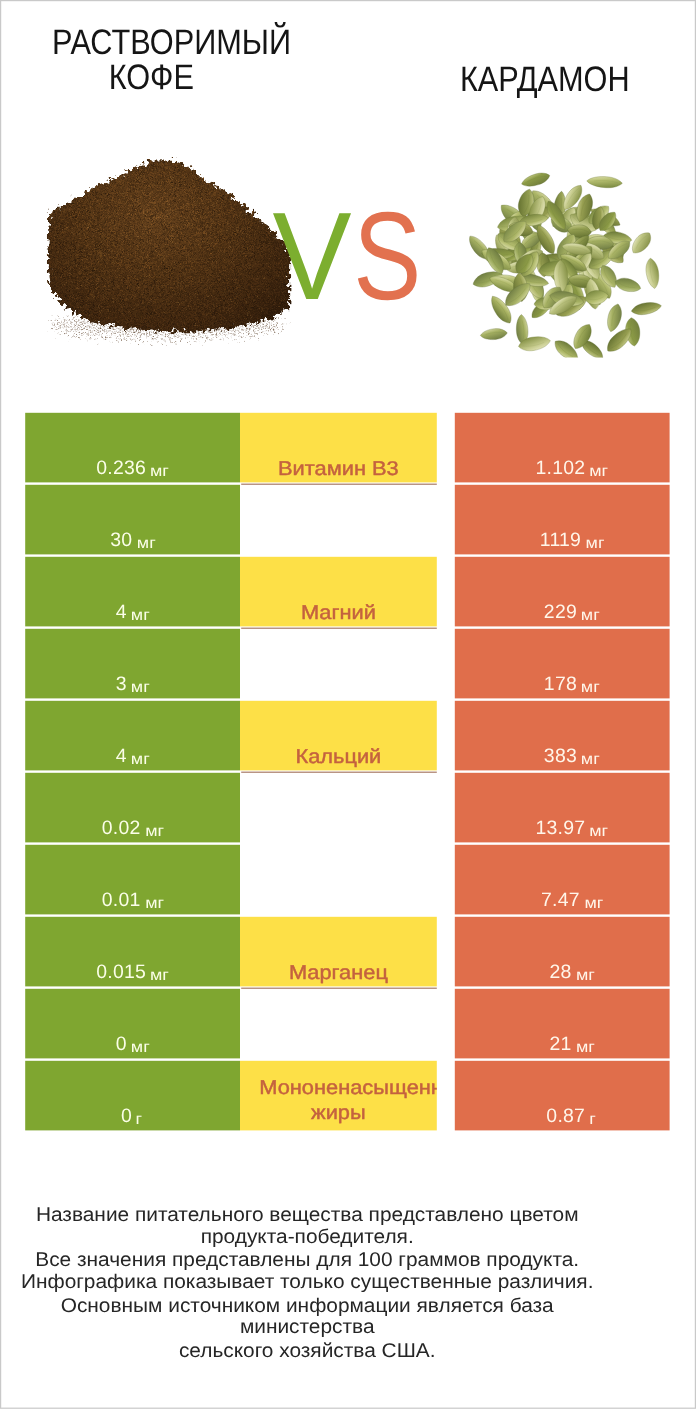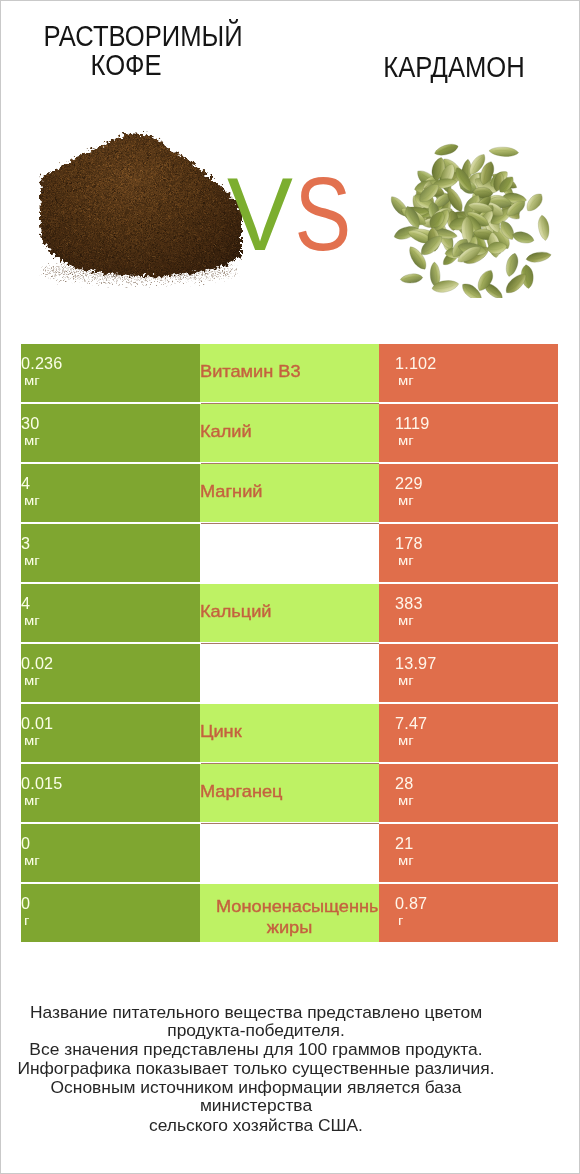--- a/index.html
+++ b/index.html
@@ -33,26 +33,26 @@
   #photo-left{left:38px;top:128px;width:204px;height:160px;overflow:hidden;}
   #photo-right{left:389px;top:141px;width:164px;height:156px;}
   .vs{position:absolute;left:226px;top:176px;font-size:104px;line-height:74px;font-weight:400;
       letter-spacing:-4px;white-space:nowrap;transform:scaleX(0.95);transform-origin:0 0;}
   .vs .v{color:#7cae2f;display:inline-block;}
   .vs .s{color:#e2714f;display:inline-block;transform:scaleX(0.86);transform-origin:0 50%;margin-left:6px;}
 
   
   .table{position:absolute;left:20px;top:343px;width:538px;}
   .row{position:relative;height:58px;margin-bottom:2px;}
-  .cell{position:absolute;top:0;height:58px;display:flex;align-items:flex-start;justify-content:center;
-        box-sizing:border-box;flex-direction:column;}
+  .cell{position:absolute;top:0;height:58px;display:flex;align-items:flex-end;justify-content:center;
+        box-sizing:border-box;}
   .cell > *{position:relative;top:-2px;}
   .mid:after{content:"";position:absolute;left:0.5px;right:0;bottom:-2px;height:1px;background:#a87a66;}
   .left{left:0;width:179px;background:#7fa630;color:#fbfee8;}
-  .mid{left:179px;width:179px;background:#bef264;color:#c4623f;font-weight:400;font-size:18.2px;
+  .mid{left:179px;width:164px;background:#fde047;color:#c4623f;font-weight:400;font-size:18.2px;
        -webkit-text-stroke:0.42px #c4623f;
        text-align:center;line-height:19px;
        letter-spacing:0;}
   .midtxt{display:inline-block;transform:scaleY(0.91);}
   .row:last-child .mid{overflow:hidden;}
   .row:last-child .midtxt{white-space:nowrap;position:absolute;left:16px;top:13px;
       transform:scaleY(0.91);text-align:left;}
   .row:last-child .midtxt2{white-space:nowrap;position:absolute;left:0;right:0;top:34px;
       transform:scaleY(0.91);text-align:center;}
   .right{left:358px;width:179px;background:#e06e4b;color:#fff6ea;padding-left:16px;}
@@ -675,23 +675,20 @@
         <div class="cell right">
           <span class="num">1.102</span>
           <span class="unit">мг</span>
         </div>
       </div>
       <div class="row">
         <div class="cell left">
           <span class="num">30</span>
           <span class="unit">мг</span>
         </div>
-        <div class="cell mid">
-          <span class="midtxt">Калий</span>
-        </div>
         <div class="cell right">
           <span class="num">1119</span>
           <span class="unit">мг</span>
         </div>
       </div>
       <div class="row">
         <div class="cell left">
           <span class="num">4</span>
           <span class="unit">мг</span>
         </div>
@@ -733,23 +730,20 @@
         </div>
         <div class="cell right">
           <span class="num">13.97</span>
           <span class="unit">мг</span>
         </div>
       </div>
       <div class="row">
         <div class="cell left">
           <span class="num">0.01</span>
           <span class="unit">мг</span>
-        </div>
-        <div class="cell mid">
-          <span class="midtxt">Цинк</span>
         </div>
         <div class="cell right">
           <span class="num">7.47</span>
           <span class="unit">мг</span>
         </div>
       </div>
       <div class="row">
         <div class="cell left">
           <span class="num">0.015</span>
           <span class="unit">мг</span>

